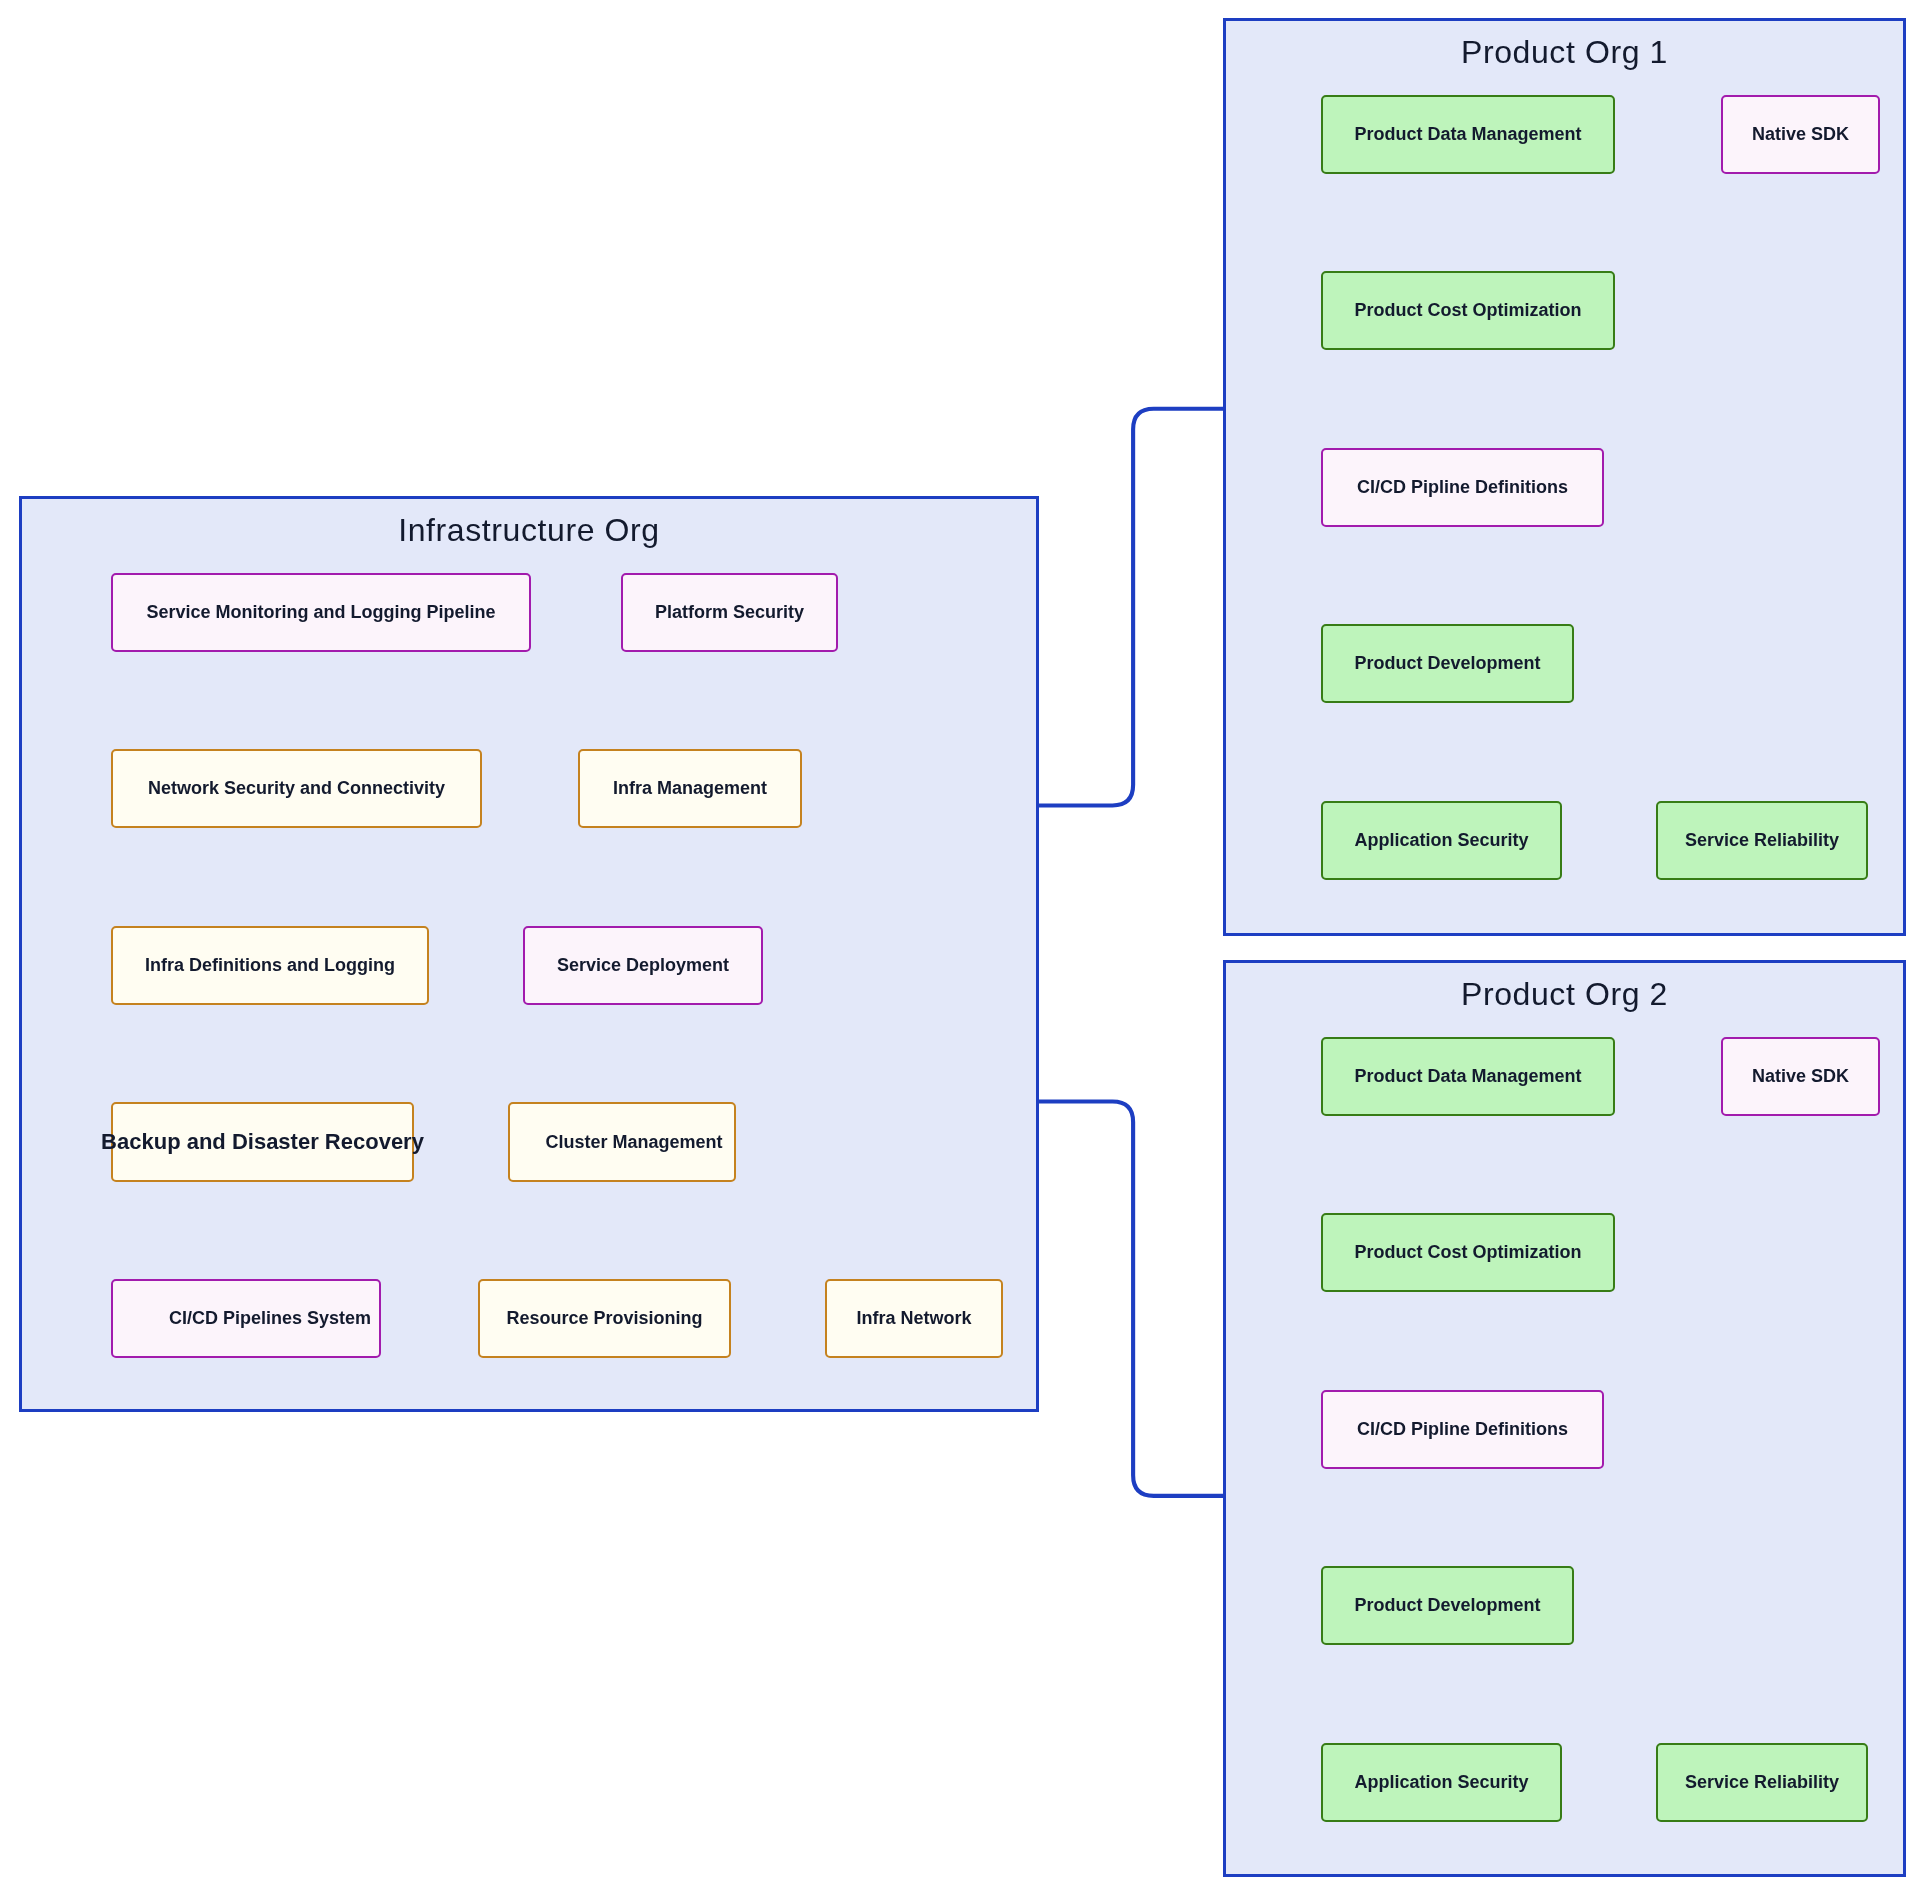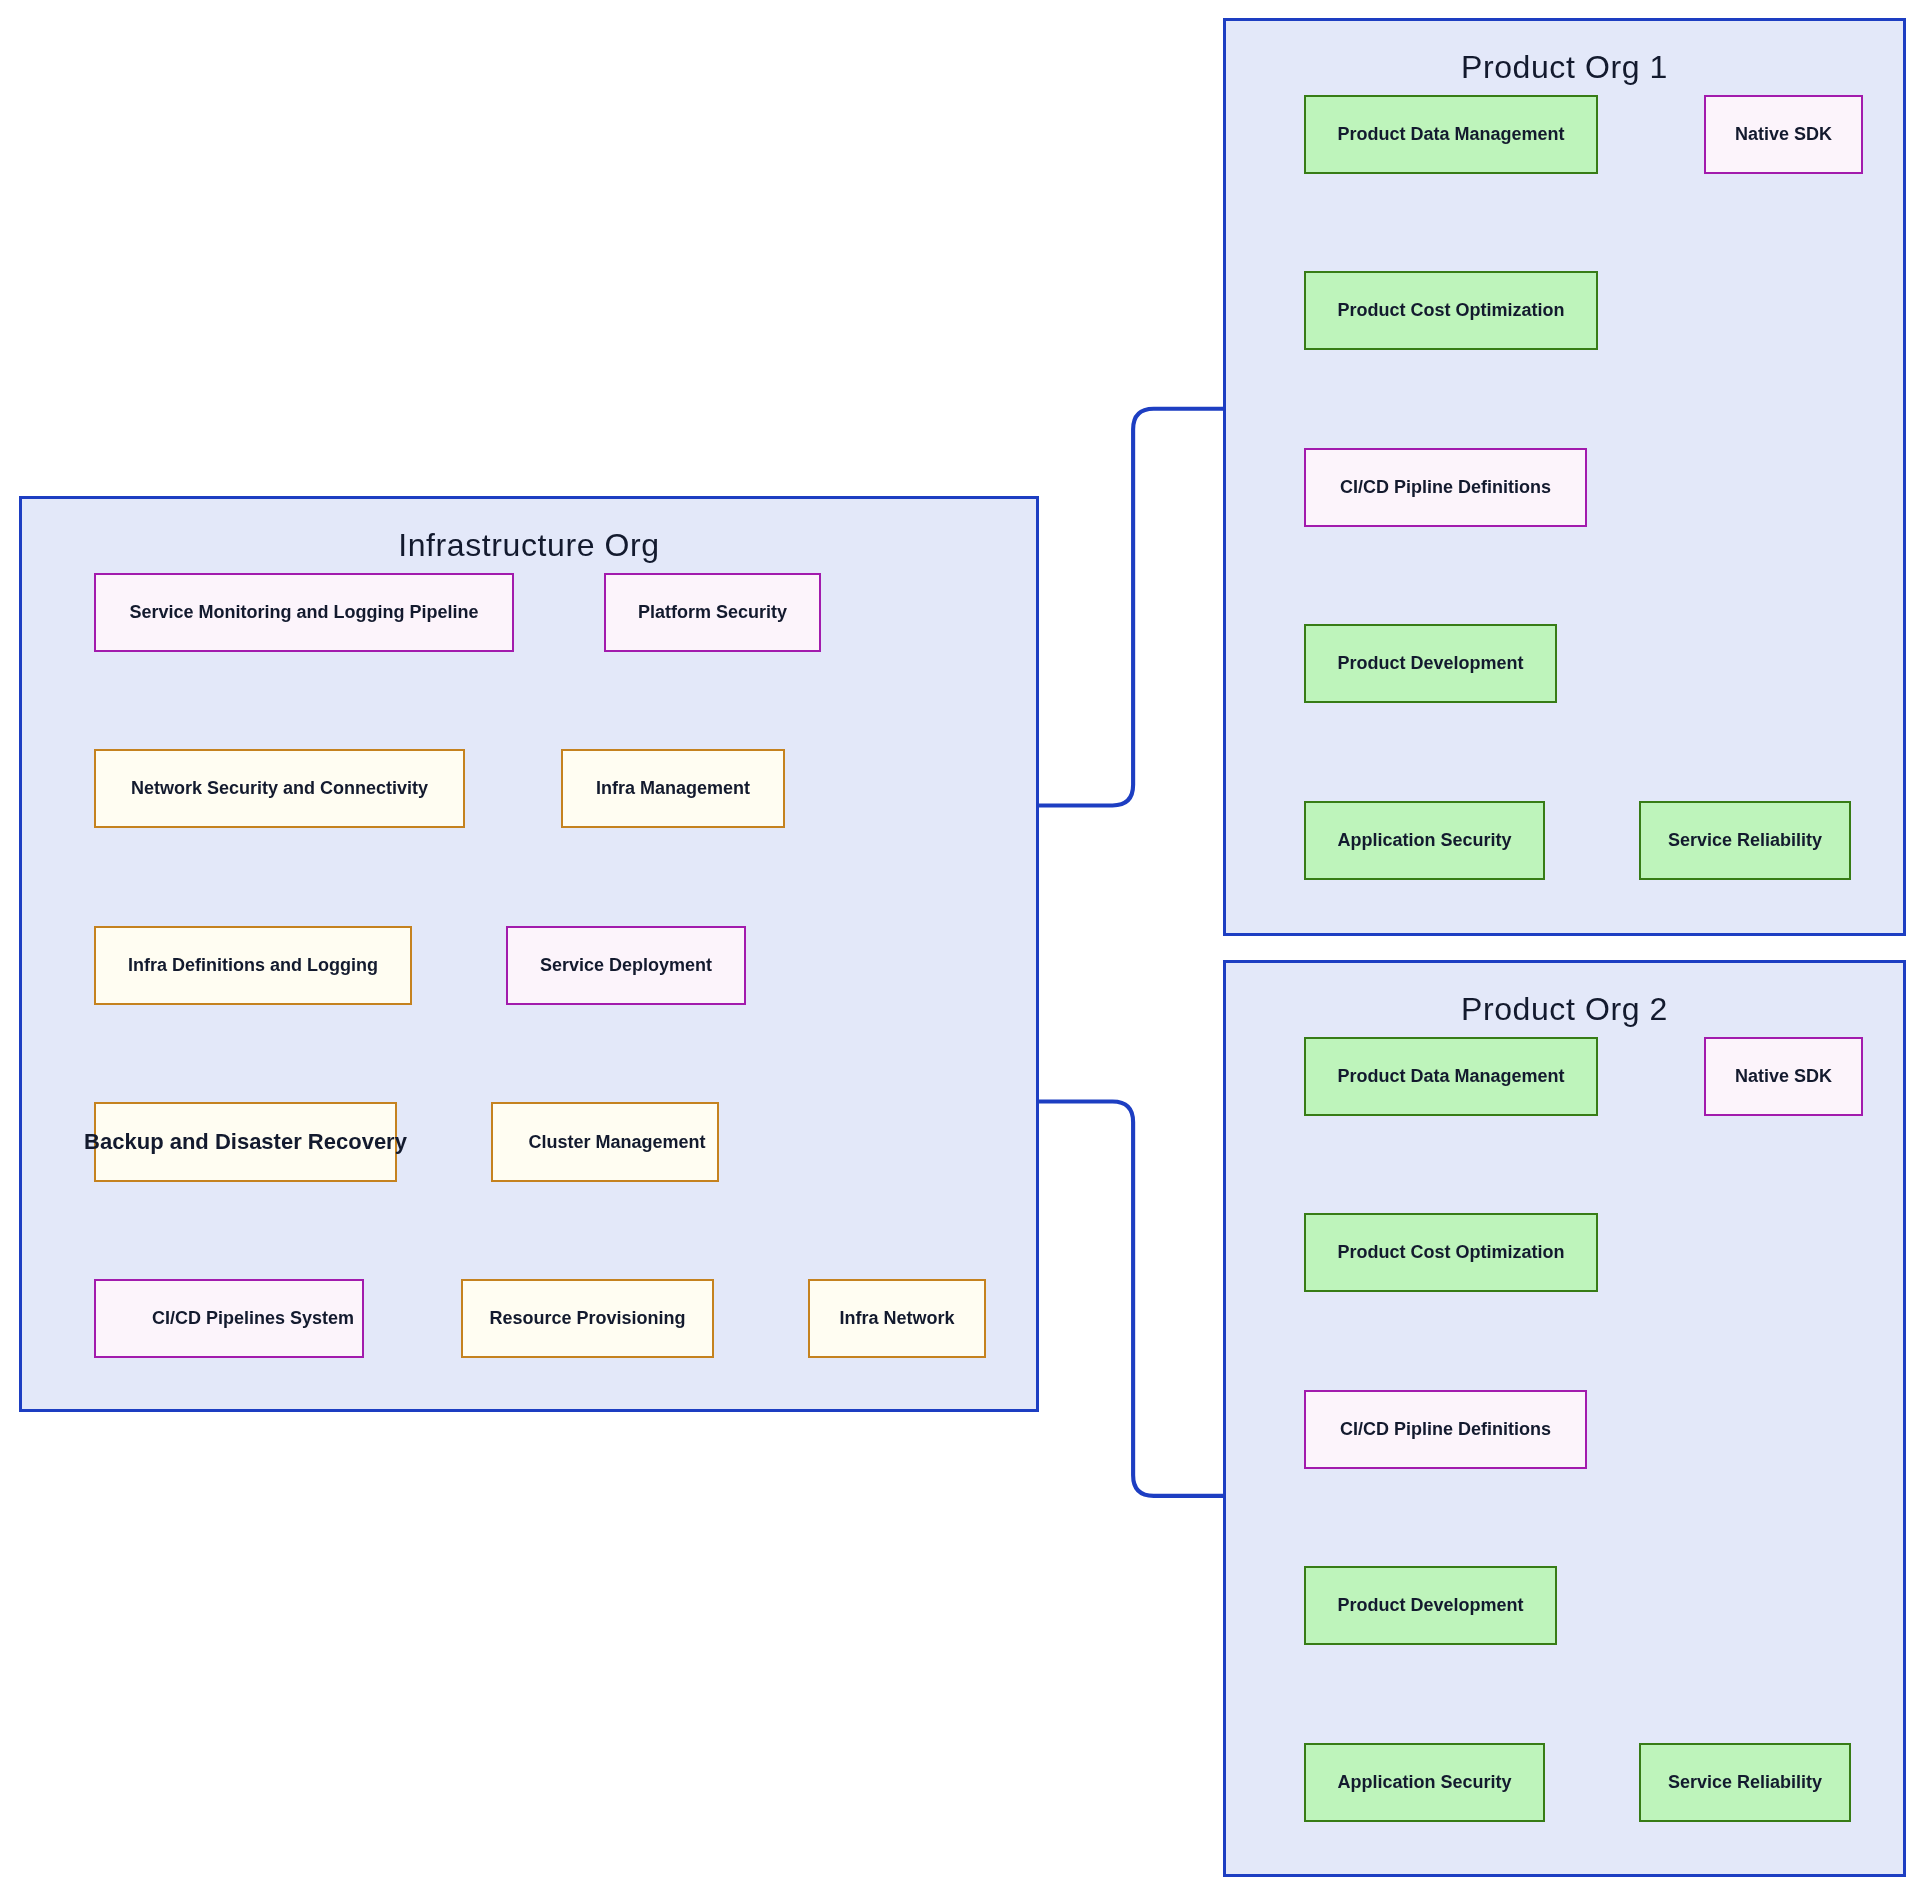--- a/index.html
+++ b/index.html
@@ -9,35 +9,36 @@
   .org{
     position:absolute;
     background:#e3e8f9;
     border:3.5px solid #1d3ec2;
     box-sizing:border-box;
   }
   .org-title{
     text-align:center;
     font-size:32px;
     font-weight:500;
-    padding-top:28px;
+    padding-top:13px;
     letter-spacing:0.6px;
   }
   .node{
     position:absolute;
     display:flex;
     align-items:center;
     justify-content:center;
     box-sizing:border-box;
     border:2.4px solid #000;
     font-size:18px;
     font-weight:bold;
     text-align:center;
     white-space:nowrap;
-    border-radius:0;
+    border-radius:5px;
+    margin-left:17px;
   }
   .node.green{background:#bef4bb;border-color:#377c16;}
   .node.purple{background:#fcf4fb;border-color:#a21bad;}
   .node.orange{background:#fffdf2;border-color:#c5821f;}
 </style>
 </head>
 <body>
 
 <div class="canvas">
 

